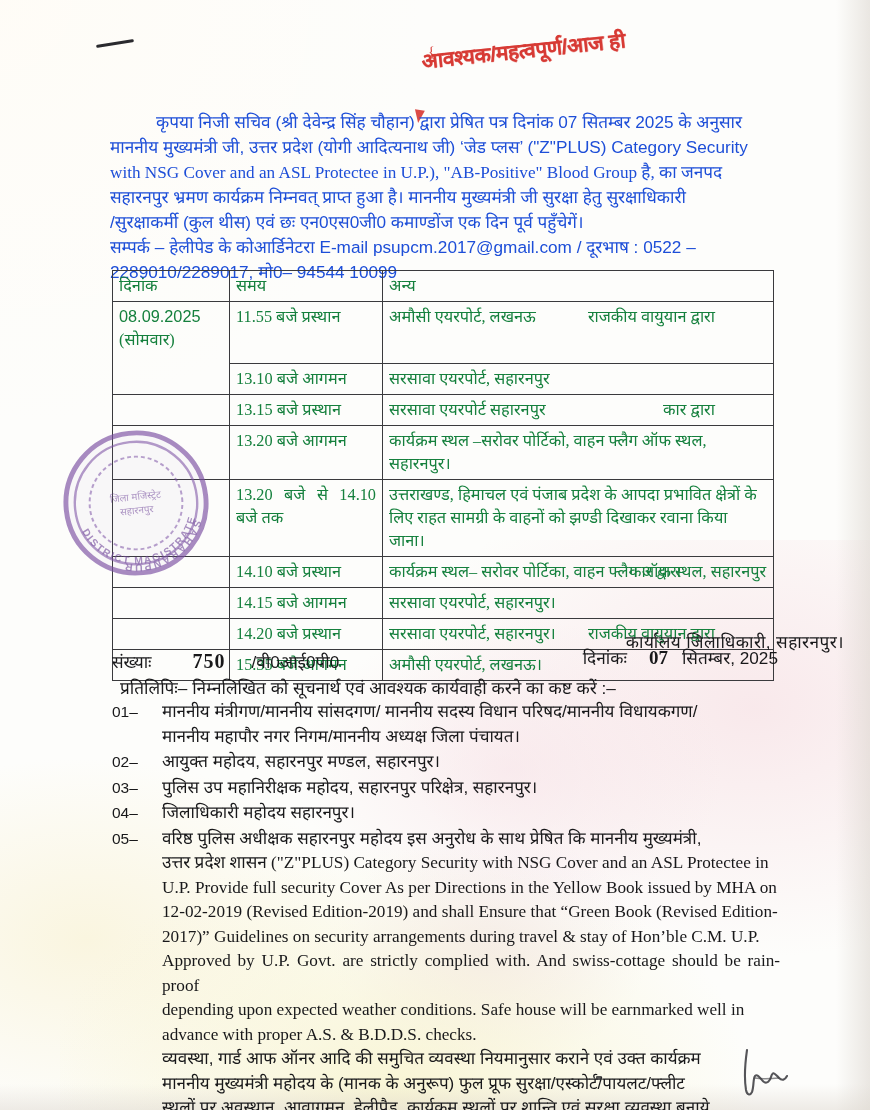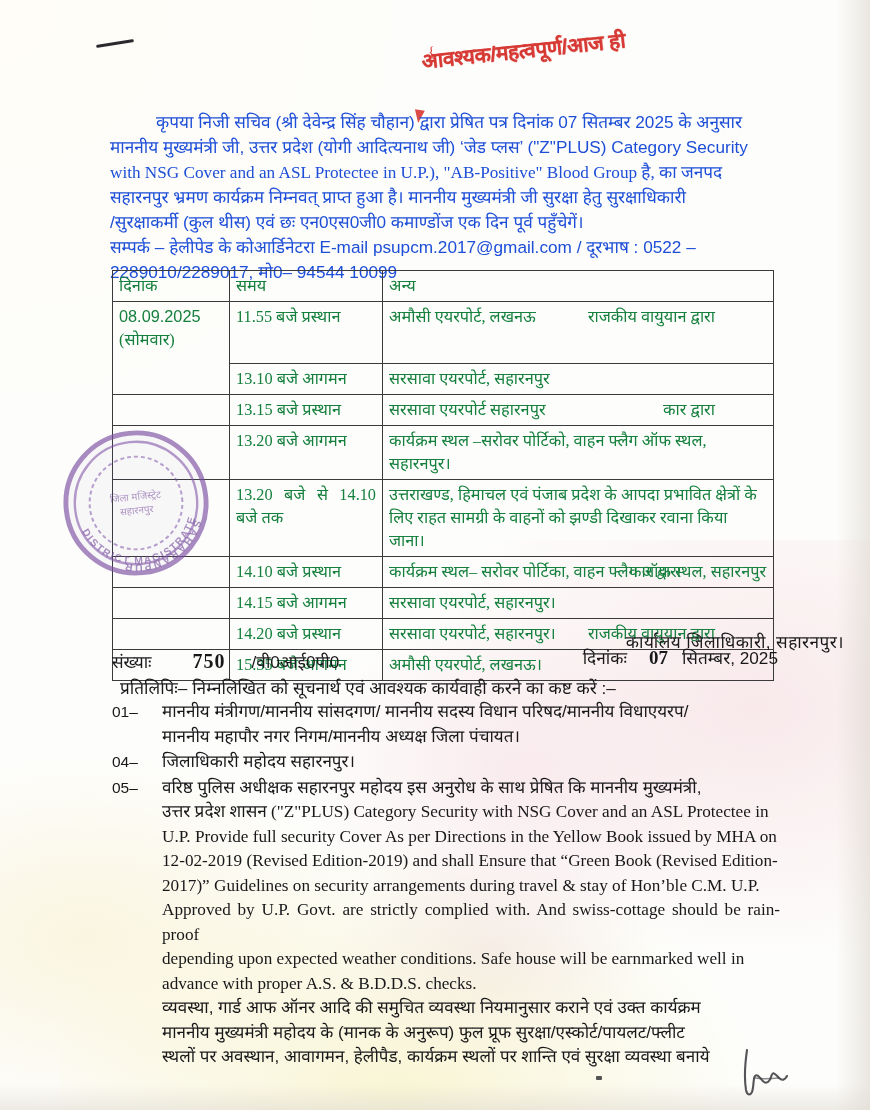--- a/index.html
+++ b/index.html
@@ -371,26 +371,38 @@
       <span>दिनांकः</span><span class="handnum">07</span><span>सितम्बर, 2025</span>
     </div>
 
     <div class="pratilipi">प्रतिलिपिः– निम्नलिखित को सूचनार्थ एवं आवश्यक कार्यवाही करने का कष्ट करें :–</div>
 
     <div class="copylist">
 
       <div class="cl-item">
         <div class="cl-num">01–</div>
         <div class="cl-body">
-          <span class="dev blk">माननीय मंत्रीगण/माननीय सांसदगण/ माननीय सदस्य विधान परिषद/माननीय विधाएयरप/</span>
+          <span class="dev blk">माननीय मंत्रीगण/माननीय सांसदगण/ माननीय सदस्य विधान परिषद/माननीय विधायकगण/</span>
           <span class="dev blk">माननीय महापौर नगर निगम/माननीय अध्यक्ष जिला पंचायत।</span>
         </div>
       </div>
 
-
+      <div class="cl-item">
+        <div class="cl-num">02–</div>
+        <div class="cl-body">
+          <span class="dev blk">आयुक्त महोदय, सहारनपुर मण्डल, सहारनपुर।</span>
+        </div>
+      </div>
+
+      <div class="cl-item">
+        <div class="cl-num">03–</div>
+        <div class="cl-body">
+          <span class="dev blk">पुलिस उप महानिरीक्षक महोदय, सहारनपुर परिक्षेत्र, सहारनपुर।</span>
+        </div>
+      </div>
 
       <div class="cl-item">
         <div class="cl-num">04–</div>
         <div class="cl-body">
           <span class="dev blk">जिलाधिकारी महोदय सहारनपुर।</span>
         </div>
       </div>
 
       <div class="cl-item">
         <div class="cl-num">05–</div>

